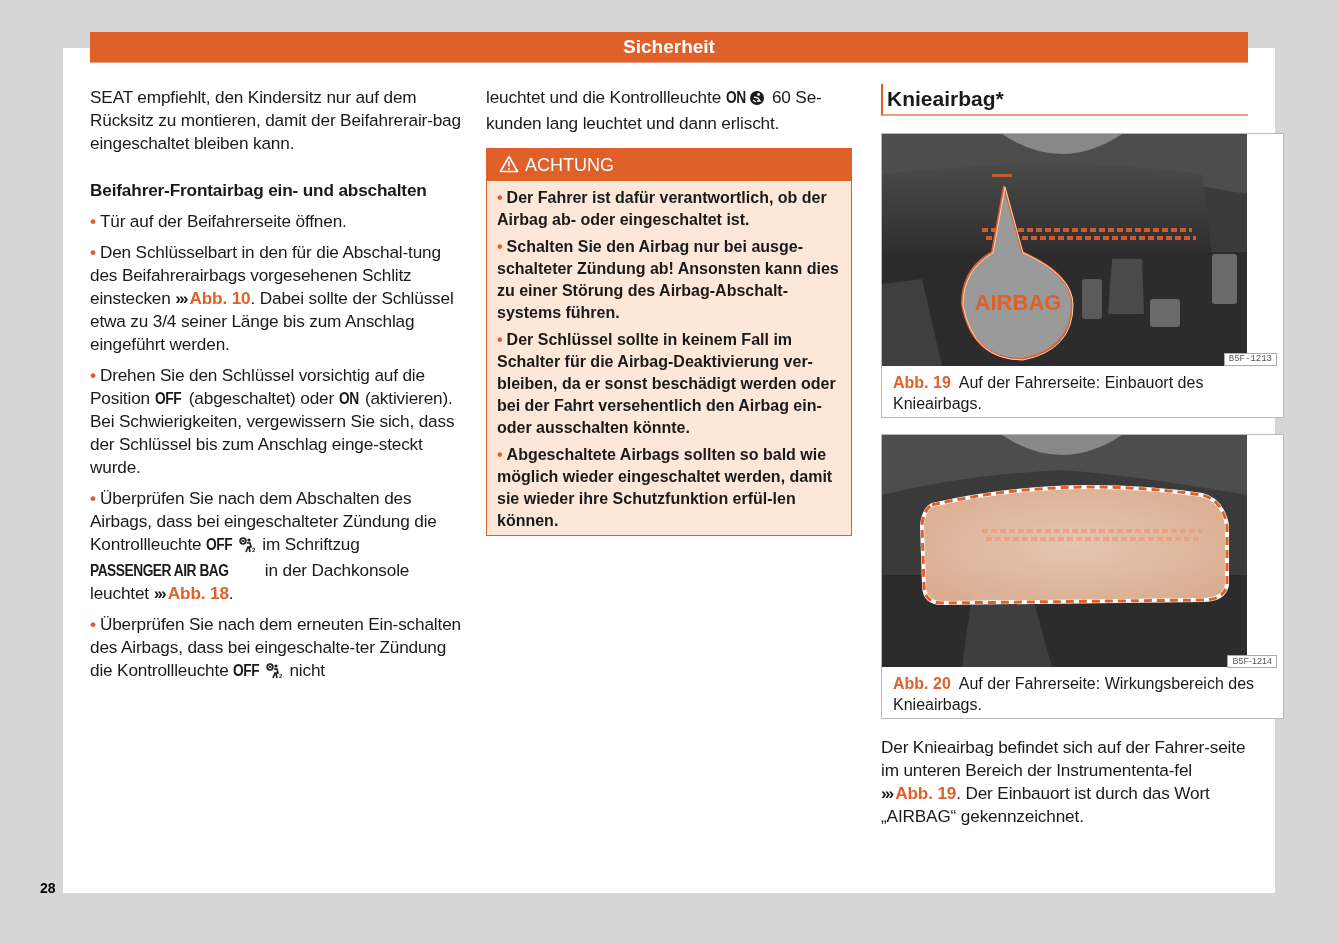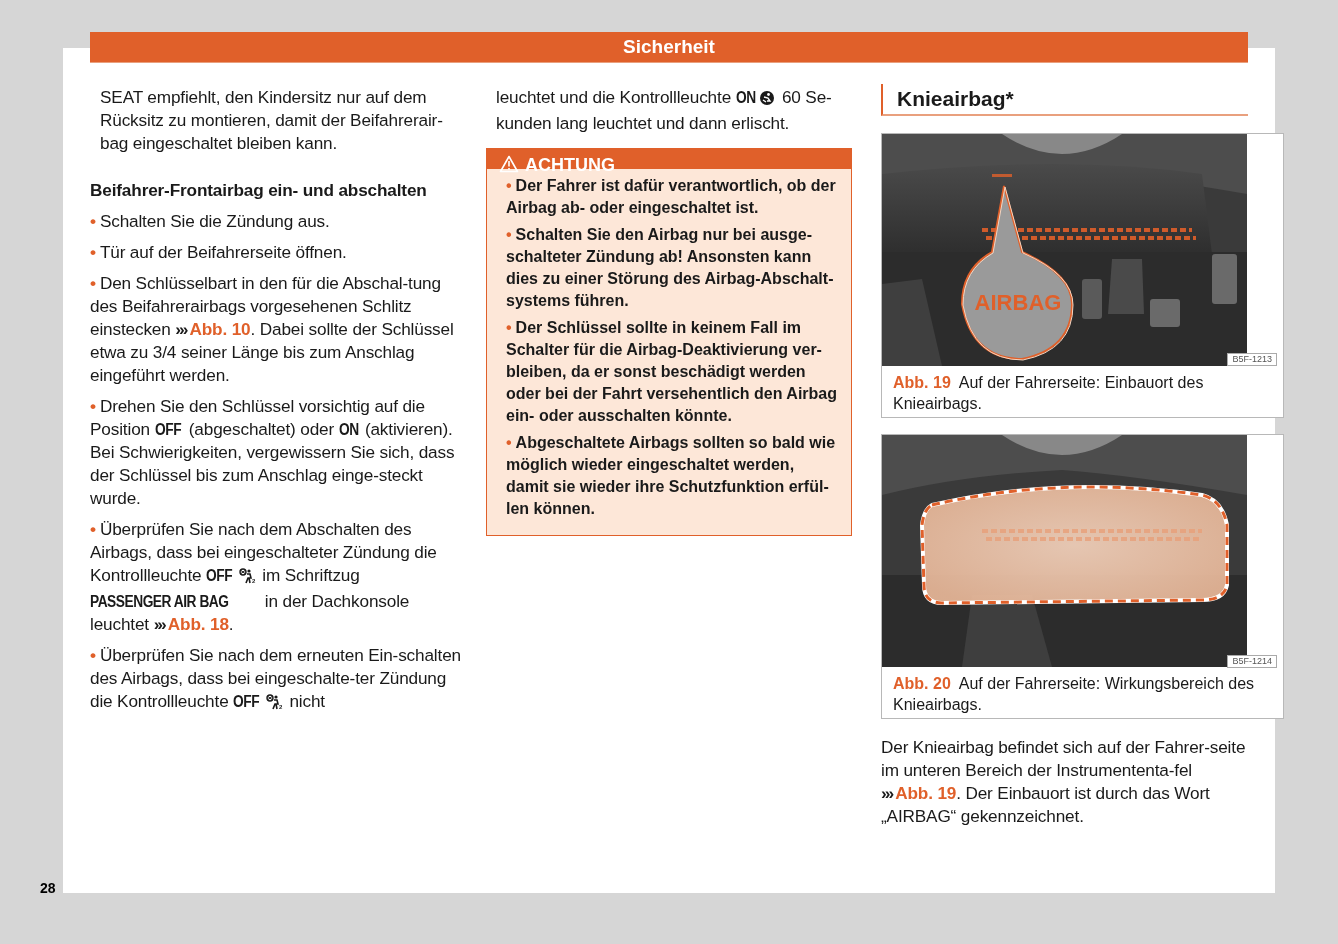--- a/index.html
+++ b/index.html
@@ -12,73 +12,72 @@
     position:absolute; left:90px; top:32px; width:1158px; height:30px; background:#e0602a;
     color:#ffffff; font-weight:bold; font-size:19px; text-align:center; line-height:30px;
     border-bottom:1px solid #e9a07e;
   }
   .page-number { position:absolute; left:40px; top:880px; font-size:14px; font-weight:bold; color:#000000; }
 
   .col { position:absolute; font-size:17.2px; line-height:23px; letter-spacing:-0.15px; }
   .col-left { left:90px; top:86px; width:372px; }
   .col-mid { left:486px; top:86px; width:368px; }
 
-  .para { margin:0 0 10px 10px; }
+  .para { margin:0 0 10px 0; }
   .subheading { font-weight:bold; margin:24px 0 8px 0; }
   .bullet-item { margin:0 0 8px 0; }
   .dot { color:#e0602a; font-weight:bold; margin-right:4px; }
   .ref { color:#e0602a; font-weight:bold; }
   .ref-arrows { font-weight:bold; letter-spacing:-2px; margin-right:3px; }
   .symbol-text { font-family:"Liberation Sans", sans-serif; font-weight:bold; font-stretch:condensed; letter-spacing:-0.6px; transform:scaleX(0.8); display:inline-block; transform-origin:left; margin-right:-3px; }
   .icon-inline { display:inline-block; vertical-align:-3px; margin:0 2px; }
 
   .warning-box {
     position:absolute; left:486px; top:148px; width:366px; height:388px;
     background:#fde7d8; border:1.5px solid #e0602a; box-sizing:border-box;
   }
   .warning-head {
-    background:#e0602a; color:#ffffff; height:20px; line-height:32px;
-    font-weight:bold; font-size:18px; padding-left:10px;
+    background:#e0602a; color:#ffffff; height:32px; line-height:32px;
+    font-weight:normal; font-size:18px; padding-left:10px;
   }
-  .warning-body { padding:6px 10px 0 19px; font-weight:bold; font-size:16px; line-height:22px; }
+  .warning-body { padding:6px 10px 0 10px; font-weight:bold; font-size:16px; line-height:22px; }
   .warning-body .w-item { margin:0 0 5px 0; }
 
   .section-heading {
     position:absolute; left:881px; top:84px; width:367px; height:32px;
     border-left:2px solid #e0602a; border-bottom:2px solid #e9a07e; box-sizing:border-box;
-    padding-left:14px; font-size:21px; font-weight:bold; line-height:30px; color:#1a1a1a;
+    padding-left:4px; font-size:21px; font-weight:bold; line-height:30px; color:#1a1a1a;
   }
 
   .figure { position:absolute; left:881px; width:403px; border:1px solid #b8b8b8; box-sizing:border-box; background:#fff; }
   .figure-19 { top:133px; height:285px; }
   .figure-20 { top:434px; height:285px; }
   .figure svg { display:block; }
   .fig-code {
     position:absolute; right:6px; font-size:9px; color:#555; background:#fff; border:1px solid #aaa;
     padding:0 4px; line-height:11px;
   }
-  .figure-19 .fig-code { top:219px; }
+  .figure-19 .fig-code { top:219px;font-family:Liberation Mono, monospace; }
   .figure-20 .fig-code { top:220px;text-align:right; }
   .caption { position:absolute; left:11px; top:238px; right:8px; font-size:16px; line-height:21px; }
   .caption .abb { color:#e0602a; font-weight:bold; margin-right:8px; }
 
   .right-text { position:absolute; left:881px; top:736px; width:367px; font-size:17.2px; line-height:23px; letter-spacing:-0.15px; }
 </style>
 </head>
 <body>
 
 <div class="page"></div>
 <div class="header-bar"><span>Sicherheit</span></div>
 <div class="page-number">28</div>
 
 <div class="col col-left">
   <p class="para">SEAT empfiehlt, den Kindersitz nur auf dem Rücksitz zu montieren, damit der Beifahrerair-bag eingeschaltet bleiben kann.</p>
   <div class="subheading">Beifahrer-Frontairbag ein- und abschalten</div>
 
-  <div class="bullet-item"><span class="dot">•</span><span>Schalten Sie die Zündung aus.</span></div>
   <div class="bullet-item"><span class="dot">•</span><span>Tür auf der Beifahrerseite öffnen.</span></div>
   <div class="bullet-item"><span class="dot">•</span><span>Den Schlüsselbart in den für die Abschal-tung des Beifahrerairbags vorgesehenen Schlitz einstecken </span><span class="ref-arrows">›››</span><span class="ref">Abb. 10</span><span>. Dabei sollte der Schlüssel etwa zu 3/4 seiner Länge bis zum Anschlag eingeführt werden.</span></div>
   <div class="bullet-item"><span class="dot">•</span><span>Drehen Sie den Schlüssel vorsichtig auf die Position </span><span class="symbol-text">OFF</span><span> (abgeschaltet) oder </span><span class="symbol-text">ON</span><span> (aktivieren). Bei Schwierigkeiten, vergewissern Sie sich, dass der Schlüssel bis zum Anschlag einge-steckt wurde.</span></div>
   <div class="bullet-item"><span class="dot">•</span><span>Überprüfen Sie nach dem Abschalten des Airbags, dass bei eingeschalteter Zündung die Kontrollleuchte </span><span class="symbol-text">OFF</span><span class="icon-inline"><svg width="18" height="16" viewBox="0 0 18 16">
           <circle cx="5" cy="4" r="3" fill="none" stroke="#1a1a1a" stroke-width="1.4"></circle>
           <path d="M3 2.5 L7 5.5 M7 2.5 L3 5.5" stroke="#1a1a1a" stroke-width="1"></path>
           <circle cx="11" cy="3" r="1.6" fill="#1a1a1a"></circle>
           <path d="M9 6 L12 6 L13 10 L10 10 L8 15 M11 10 L12 15" stroke="#1a1a1a" stroke-width="1.6" fill="none"></path>
           <text x="14" y="15" font-size="6" font-weight="bold" fill="#1a1a1a">2</text>
         </svg></span><span> im Schriftzug </span><span class="symbol-text">PASSENGER AIR BAG</span><span> in der Dachkonsole leuchtet </span><span class="ref-arrows">›››</span><span class="ref">Abb. 18</span><span>.</span></div>

